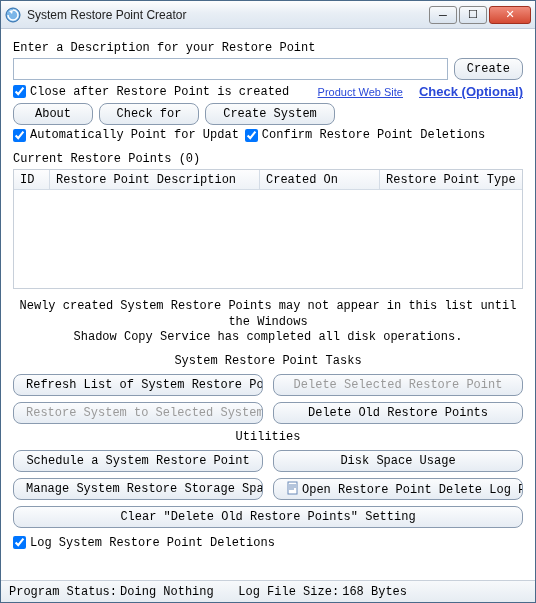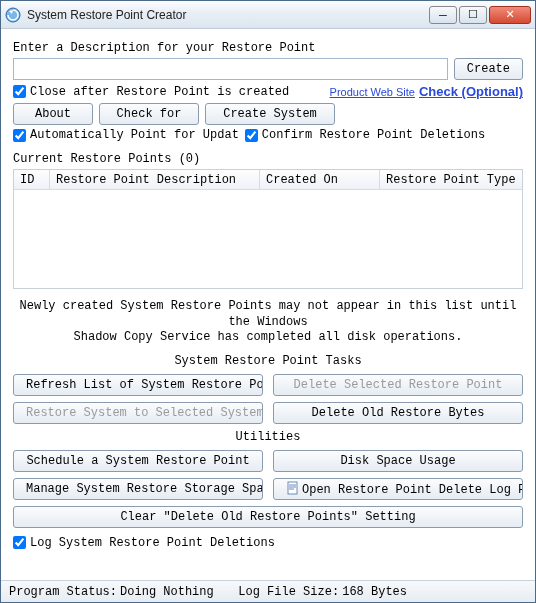--- a/index.html
+++ b/index.html
@@ -8,26 +8,26 @@
 .titlebar{height:28px;background:linear-gradient(#fdfdfe,#e8eef5 45%,#dde6f0);display:flex;align-items:center;padding:0 4px;border-bottom:1px solid #c0cad8}
 .titlebar .icon{width:16px;height:16px;margin-right:6px}
 .titlebar .title{flex:1;color:#222;font-family:Tahoma,Arial,sans-serif;font-size:12px}
 .winbtns{display:flex;gap:2px}
 .winbtn{width:28px;height:18px;border:1px solid #888;border-radius:3px;display:flex;align-items:center;justify-content:center;font-family:Arial;font-size:11px;background:linear-gradient(#f7f9fb,#d9e3ee)}
 .winbtn.close{background:linear-gradient(#f08b7a,#d44a33);color:#fff;border-color:#a03020;width:42px}
 .content{padding:8px 12px 0;height:calc(100% - 28px - 22px);overflow:hidden}
 .label{margin:4px 0 3px}
 .row{display:flex;align-items:center;gap:6px;margin:3px 0}
 .input{flex:1;height:22px;border:1px solid #a5b7cc;background:#fff;padding:2px 4px}
-.btn{height:22px;border:1px solid #8a9bb0;border-radius:3px;background:linear-gradient(#fbfcfd,#e6ecf3);padding:0 12px;cursor:pointer;font-family:inherit;font-size:12px}
+.btn{height:22px;border:1px solid #8a9bb0;border-radius:8px;background:linear-gradient(#fbfcfd,#e6ecf3);padding:0 12px;cursor:pointer;font-family:inherit;font-size:12px}
 .btn.wide{min-width:80px}
 .btn.dis{color:#9a9a9a}
 .chk{display:flex;align-items:center;gap:4px}
 .chk input{width:13px;height:13px}
-.linkrow{display:flex;justify-content:center;gap:4px;align-items:baseline}
+.linkrow{display:flex;justify-content:center;gap:16px;align-items:baseline}
 .link1{color:#2a49d8;text-decoration:underline;font-family:Tahoma,Arial;font-size:11px;cursor:pointer}
 .link2{color:#2a49d8;text-decoration:underline;font-family:Tahoma,Arial;font-size:13px;font-weight:bold;cursor:pointer}
 .table{border:1px solid #c8d0da;height:120px;background:#fff;margin-top:2px}
 .thead{display:flex;background:linear-gradient(#fdfdfe,#eef2f7);border-bottom:1px solid #d4dce6;height:20px}
 .th{padding:3px 6px;border-right:1px solid #d4dce6;white-space:nowrap;overflow:hidden}
 .th:last-child{border-right:none}
 .tbody{height:98px}
 .note{text-align:center;margin:10px 0 8px;line-height:1.3}
 .section{margin:6px 0}
 .sectitle{text-align:center;margin:6px 0 6px}
@@ -107,21 +107,21 @@
 
     <div class="note" style="white-space:pre-line">Newly created System Restore Points may not appear in this list until the Windows
 Shadow Copy Service has completed all disk operations.</div>
 
     <div class="section">
       <div class="sectitle">System Restore Point Tasks</div>
       <div class="grid2">
         <button class="btn">Refresh List of System Restore Points</button>
         <button class="btn dis">Delete Selected Restore Point</button>
         <button class="btn dis">Restore System to Selected System</button>
-        <button class="btn">Delete Old Restore Bytes</button>
+        <button class="btn">Delete Old Restore Points</button>
       </div>
     </div>
 
     <div class="section">
       <div class="sectitle">Utilities</div>
       <div class="grid2">
         <button class="btn">Schedule a System Restore Point</button>
         <button class="btn">Disk Space Usage</button>
         <button class="btn">Manage System Restore Storage Space</button>
         <button class="btn">

